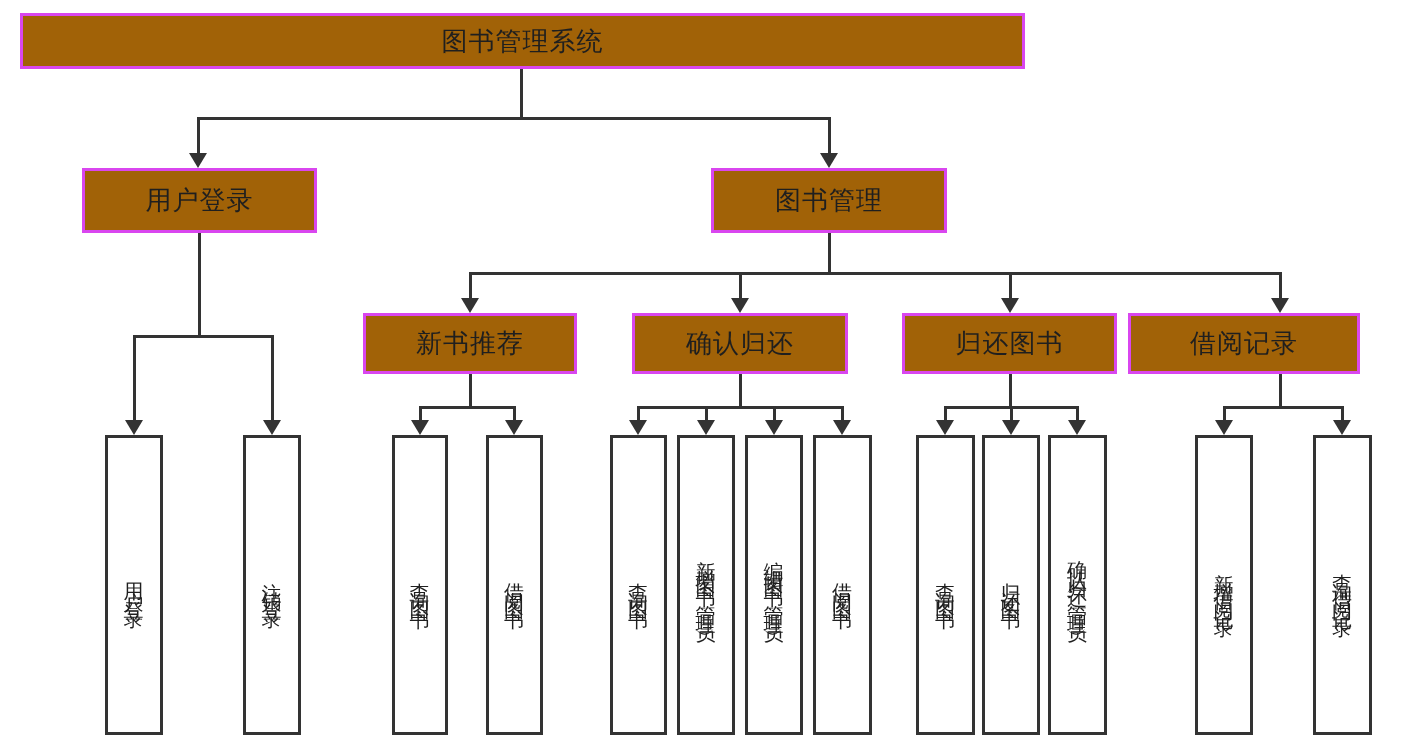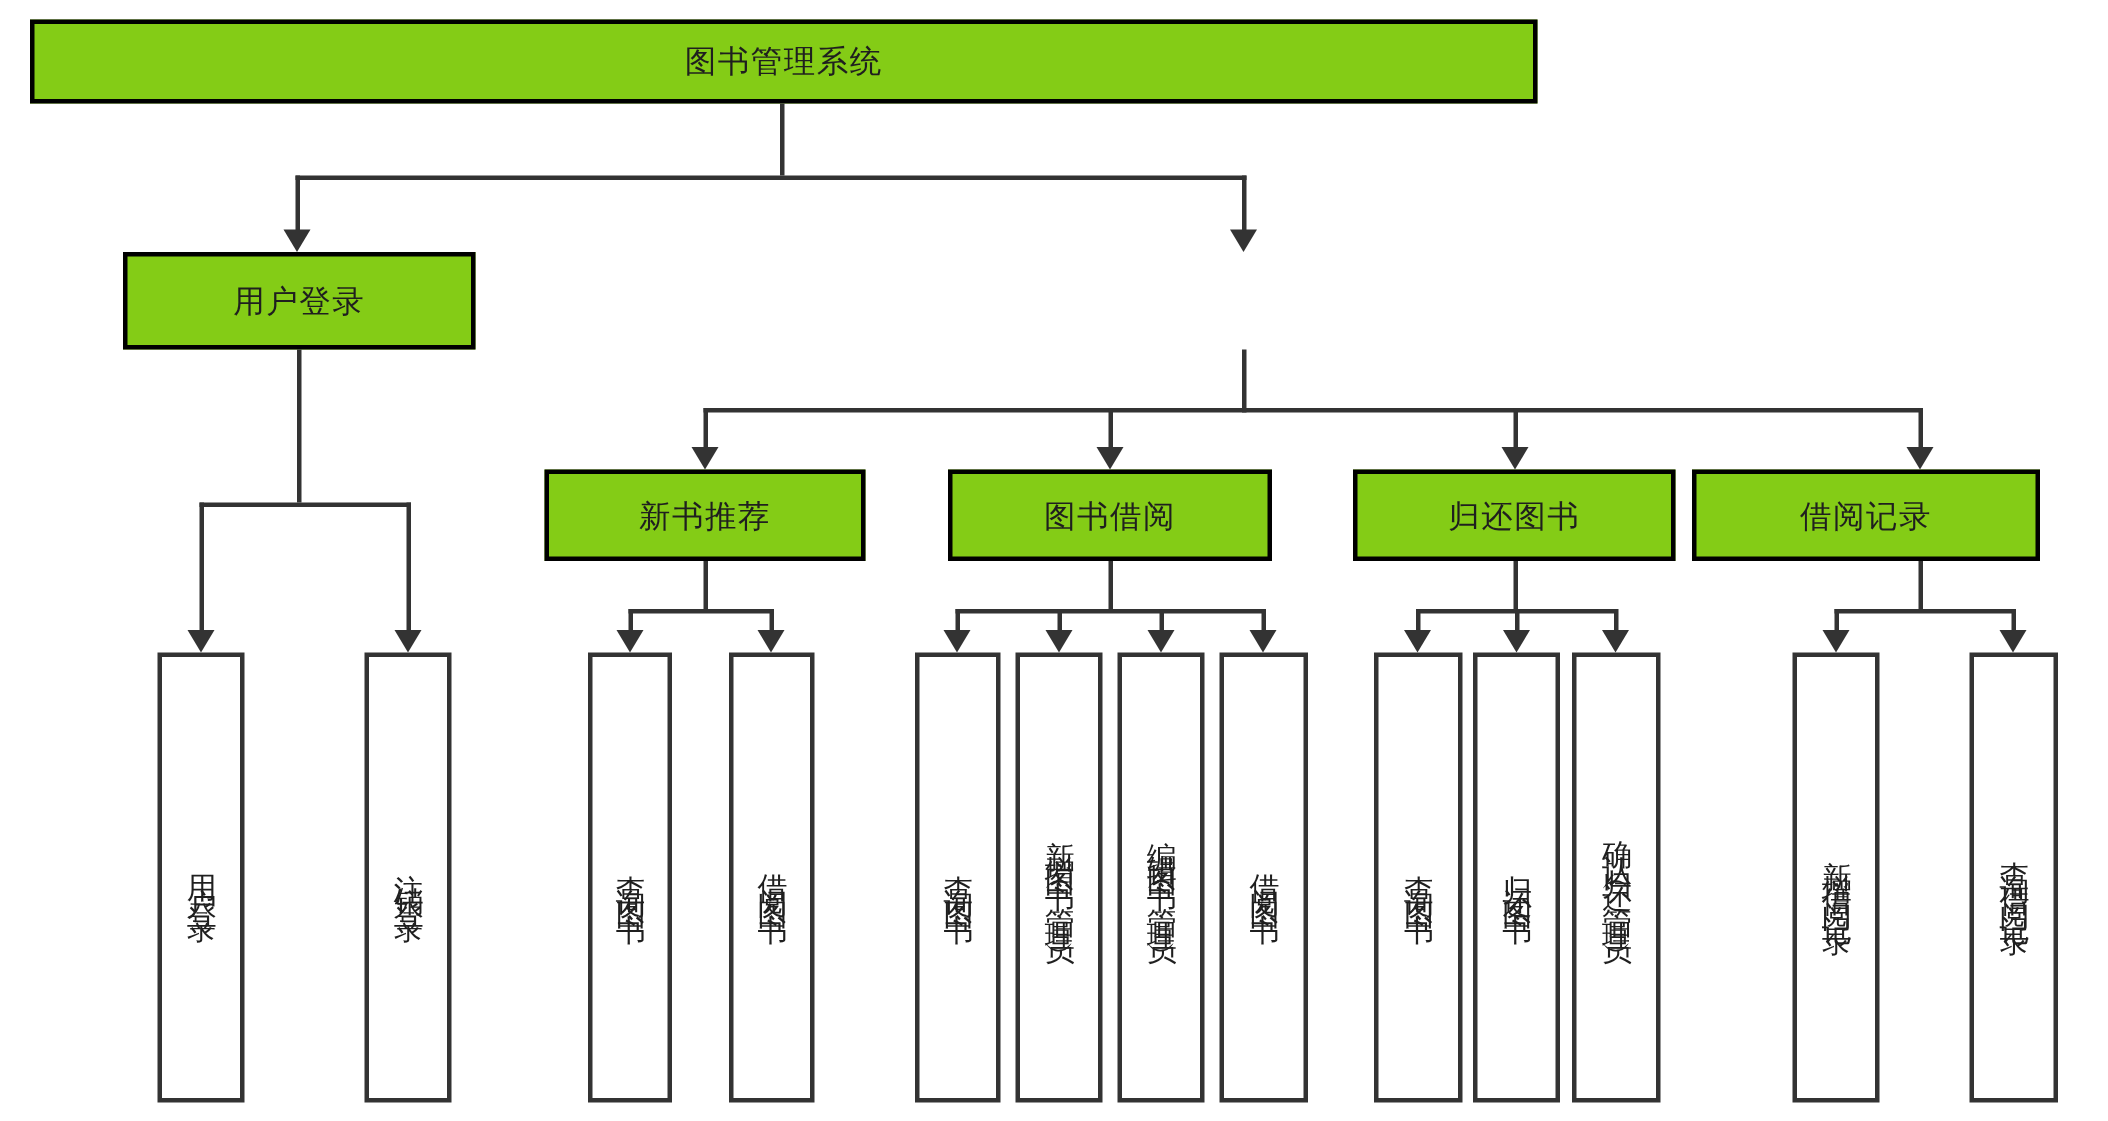--- a/index.html
+++ b/index.html
@@ -2,23 +2,23 @@
 <html><head>
 <meta charset="utf-8">
 <style>
   html,body{margin:0;padding:0;background:#fff;}
   .canvas{
     position:relative;width:1405px;height:747px;background:#ffffff;
     font-family:"Liberation Sans","DejaVu Sans",sans-serif;
     overflow:hidden;
   }
   .node{
-    position:absolute;box-sizing:border-box;border:3px solid #000000;
-    background:#84cc16;display:flex;align-items:center;justify-content:center;
-    color:#1f1f1f;font-size:21px;letter-spacing:1px;
+    position:absolute;box-sizing:border-box;border:3px solid #d946ef;
+    background:#a16207;display:flex;align-items:center;justify-content:center;
+    color:#1f1f1f;font-size:26px;letter-spacing:1px;
   }
   .leaf{
     position:absolute;box-sizing:border-box;border:3px solid #333333;
     background:#ffffff;display:flex;align-items:center;justify-content:center;
     color:#1f1f1f;
   }
   .leaf .vtext{
     writing-mode:vertical-rl;text-orientation:mixed;
     font-size:20px;letter-spacing:9px;line-height:1;white-space:nowrap;
   }
@@ -40,27 +40,30 @@
 <div class="canvas">
 
   <div class="node" style="left:20px;top:13px;width:1005px;height:56px;">
     <span>图书管理系统</span>
   </div>
 
   <div class="node" style="left:82px;top:168px;width:235px;height:65px;">
     <span>用户登录</span>
   </div>
 
+  <div class="node" style="left:711px;top:168px;width:236px;height:65px;">
+    <span>图书管理</span>
+  </div>
 
   <div class="node" style="left:363px;top:313px;width:214px;height:61px;">
     <span>新书推荐</span>
   </div>
 
   <div class="node" style="left:632px;top:313px;width:216px;height:61px;">
-    <span>图书借阅</span>
+    <span>确认归还</span>
   </div>
 
   <div class="node" style="left:902px;top:313px;width:215px;height:61px;">
     <span>归还图书</span>
   </div>
 
   <div class="node" style="left:1128px;top:313px;width:232px;height:61px;">
     <span>借阅记录</span>
   </div>
 

